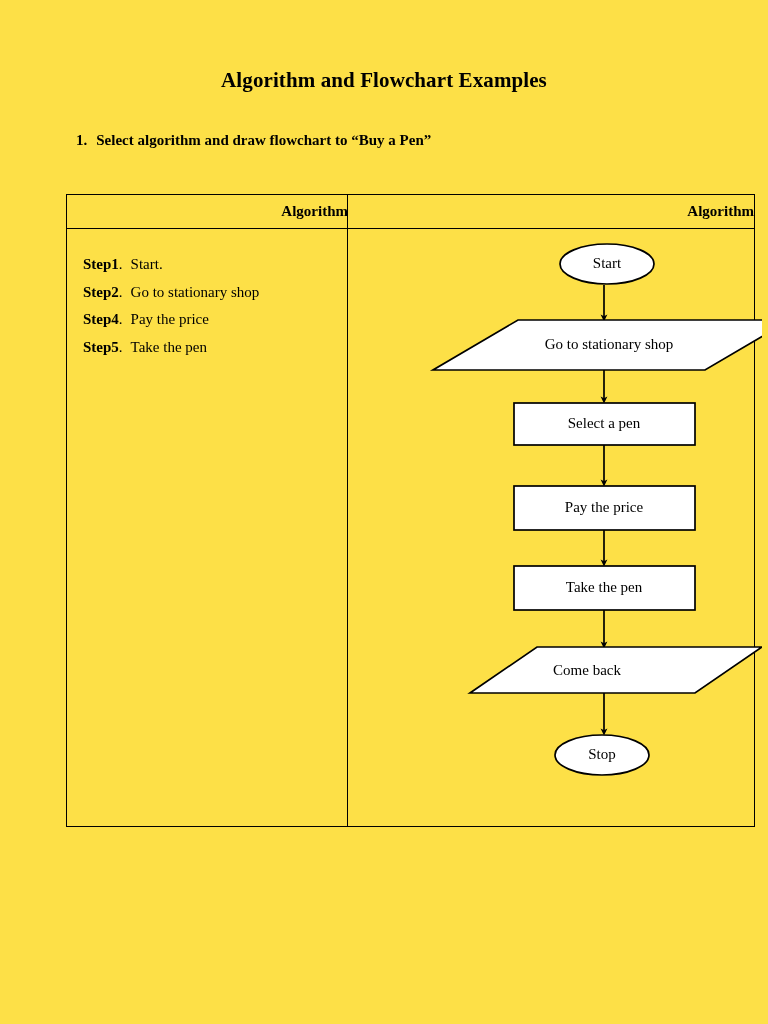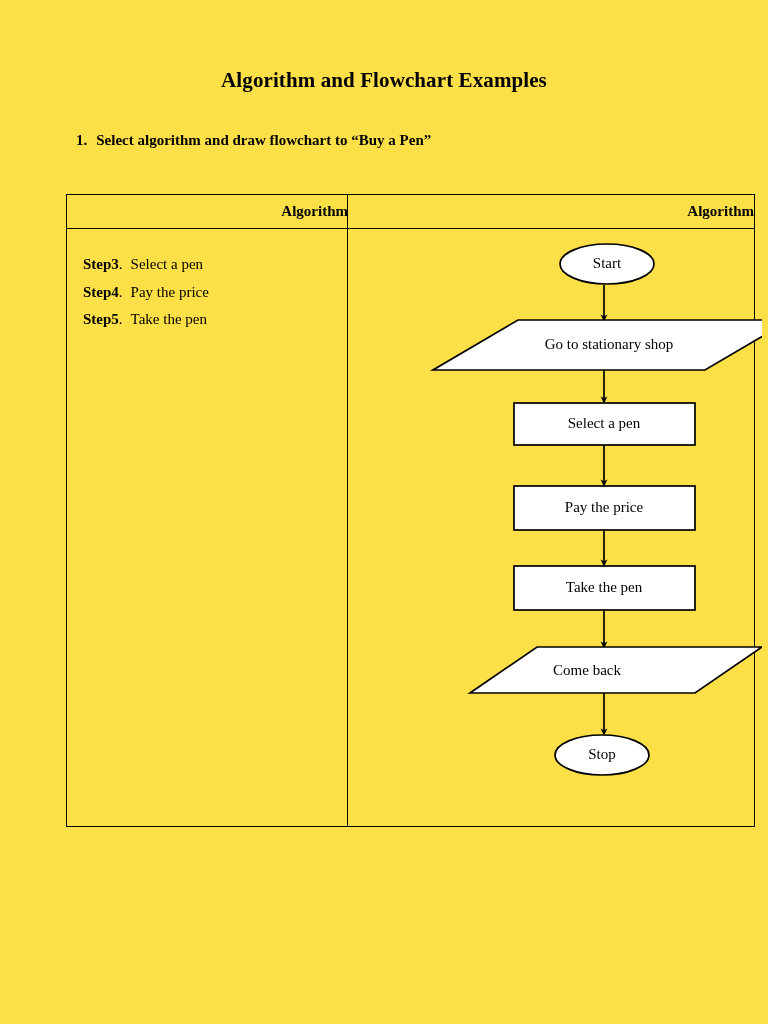--- a/index.html
+++ b/index.html
@@ -152,21 +152,24 @@
 
     <div class="tbl-head">
       <div class="th th-algorithm">Algorithm</div>
       <div class="th th-flowchart">Algorithm</div>
     </div>
 
     <div class="col-divider"></div>
 
     <div class="steps">
       <div class="step-row">
-        <span class="step-label">Step3</span><span class="step-dot">.</span><span class="step-text">Select a pen</span>
+        <span class="step-label">Step1</span><span class="step-dot">.</span><span class="step-text">Start.</span>
+      </div>
+      <div class="step-row">
+        <span class="step-label">Step2</span><span class="step-dot">.</span><span class="step-text">Go to stationary shop</span>
       </div>
       <div class="step-row">
         <span class="step-label">Step4</span><span class="step-dot">.</span><span class="step-text">Pay the price</span>
       </div>
       <div class="step-row">
         <span class="step-label">Step5</span><span class="step-dot">.</span><span class="step-text">Take the pen</span>
       </div>
     </div>
 
     <div class="flow">

